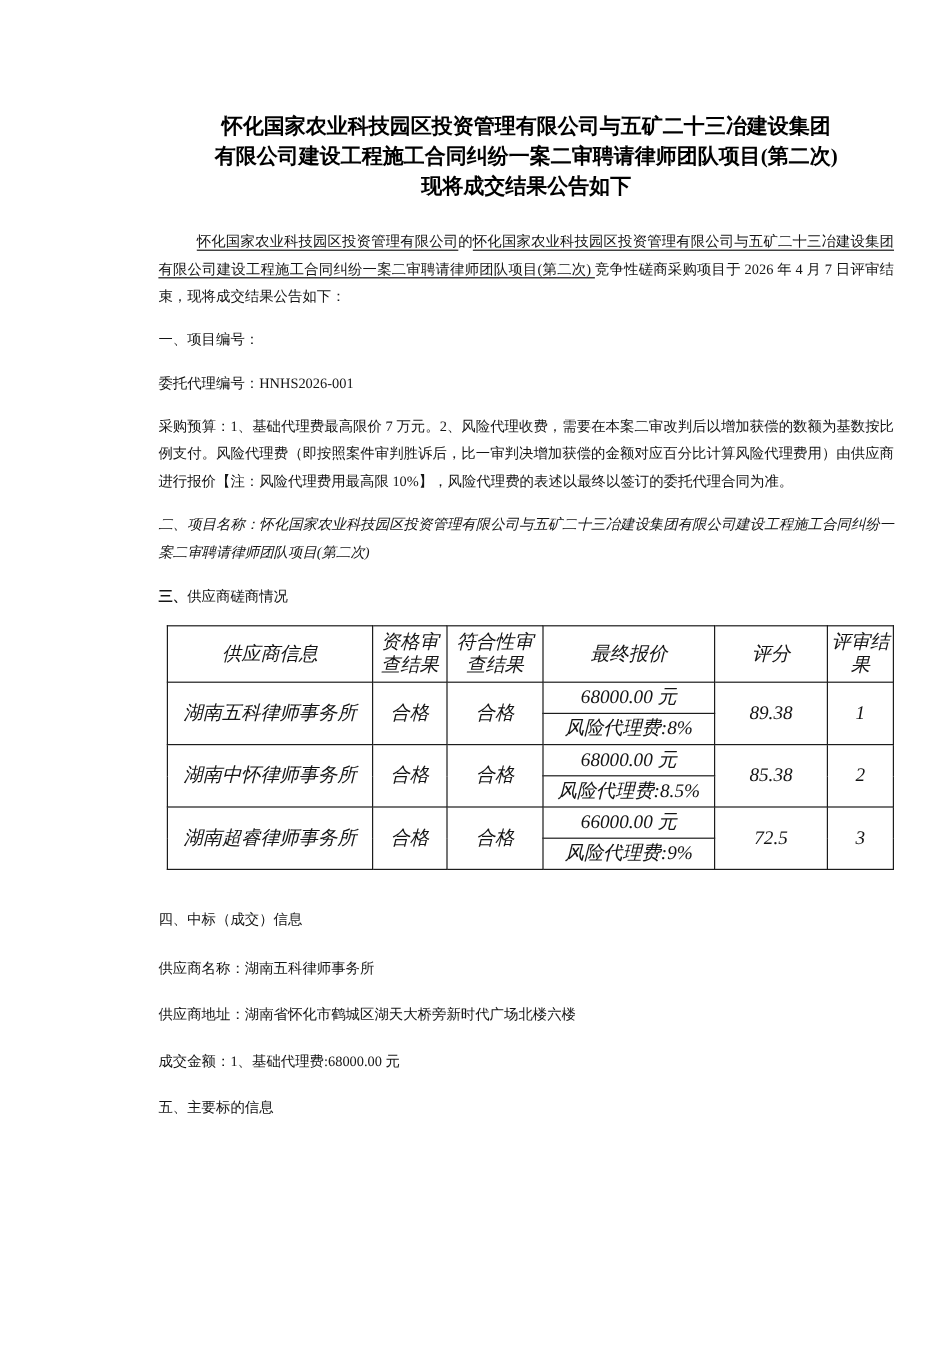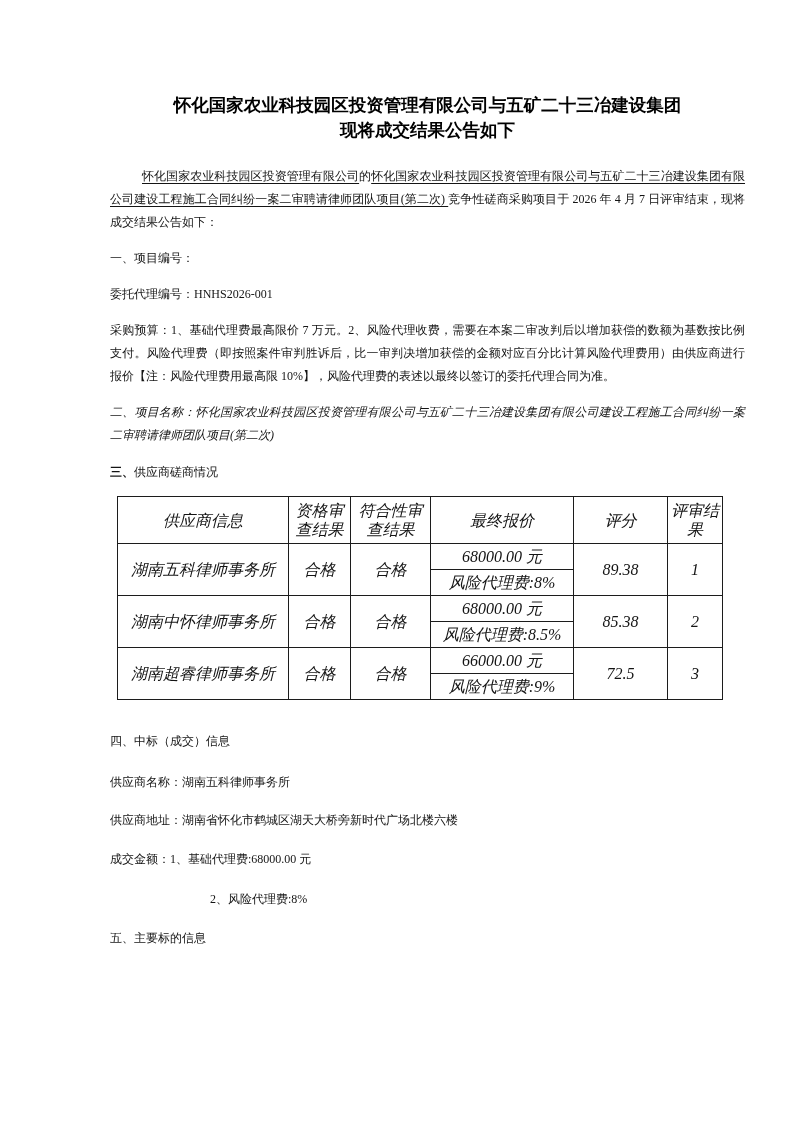--- a/index.html
+++ b/index.html
@@ -8,20 +8,21 @@
     width:793px;height:1122px;
     background:#ffffff;
     color:#141414;
     font-family:"Liberation Serif","DejaVu Serif",serif;
     overflow:hidden;
     box-sizing:border-box;
   }
   .content{
     box-sizing:border-box;
     padding:93px 48px 0 110px;
+    margin-left:22px;
   }
   .doc-title{
     margin:0 0 22px 0;
     font-size:17.5px;
     line-height:25px;
     font-weight:bold;
     text-align:center;
     color:#000;
   }
   .doc-title div{white-space:nowrap;}
@@ -70,20 +71,21 @@
   .s5{margin-bottom:0;font-family:Liberation Mono, monospace;}
 </style>
 </head>
 <body>
 
 <div class="page">
   <div class="content">
 
     <div class="doc-title">
       <div>怀化国家农业科技园区投资管理有限公司与五矿二十三冶建设集团</div>
+      <div>有限公司建设工程施工合同纠纷一案二审聘请律师团队项目(第二次)</div>
       <div>现将成交结果公告如下</div>
     </div>
 
     <p class="intro"><span class="u">怀化国家农业科技园区投资管理有限公司</span><span>的</span><span class="u">怀化国家农业科技园区投资管理有限公司与五矿二十三冶建设集团有限公司建设工程施工合同纠纷一案二审聘请律师团队项目(第二次) </span><span>竞争性磋商采购项目于 2026 年 4 月 7 日评审结束，现将成交结果公告如下：</span></p>
 
     <p class="s1">一、项目编号：</p>
 
     <p class="s1-code">委托代理编号：HNHS2026-001</p>
 
     <p class="s1-budget">采购预算：1、基础代理费最高限价 7 万元。2、风险代理收费，需要在本案二审改判后以增加获偿的数额为基数按比例支付。风险代理费（即按照案件审判胜诉后，比一审判决增加获偿的金额对应百分比计算风险代理费用）由供应商进行报价【注：风险代理费用最高限 10%】，风险代理费的表述以最终以签订的委托代理合同为准。</p>
@@ -152,18 +154,17 @@
     </div>
 
     <p class="s4">四、中标（成交）信息</p>
 
     <p class="s4-name">供应商名称：湖南五科律师事务所</p>
 
     <p class="s4-addr">供应商地址：湖南省怀化市鹤城区湖天大桥旁新时代广场北楼六楼</p>
 
     <p class="s4-amt1">成交金额：1、基础代理费:68000.00 元</p>
 
-    <p class="s4-amt2">2、风险代理费:8%</p>
 
     <p class="s5">五、主要标的信息</p>
 
   </div>
 </div>
 
 </body></html>

